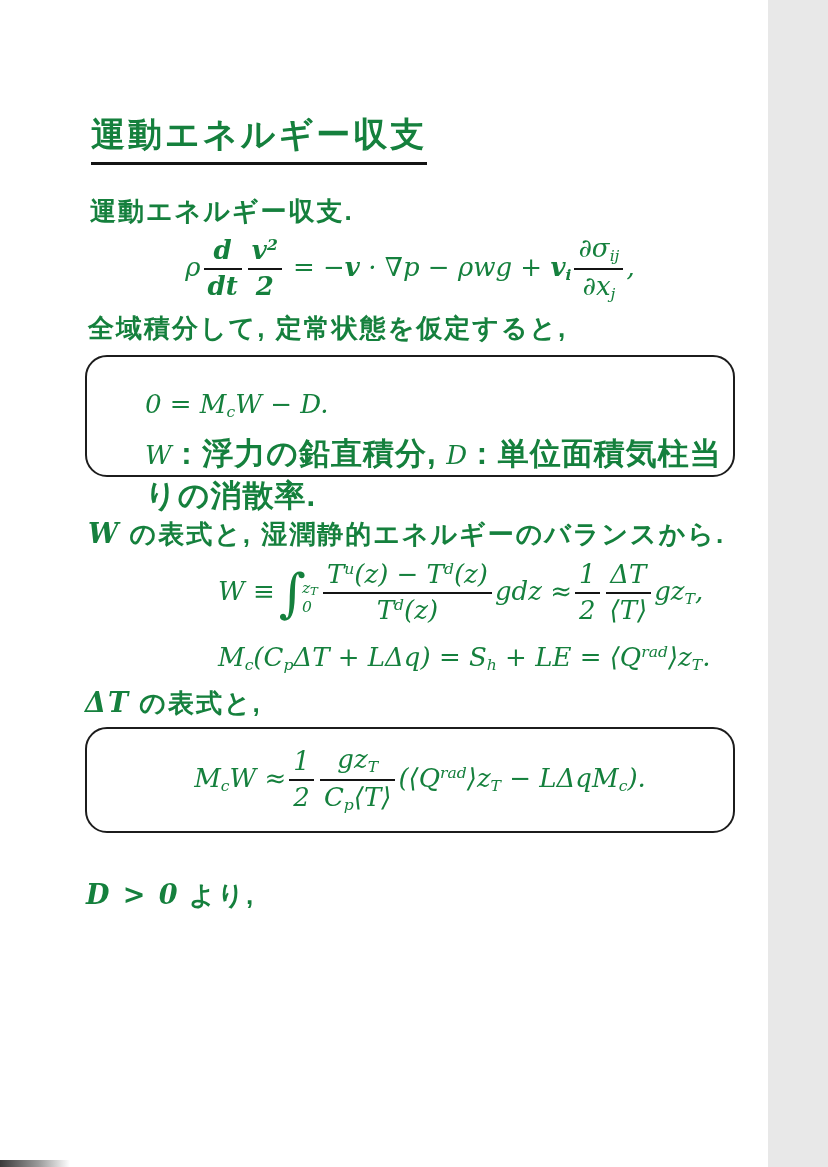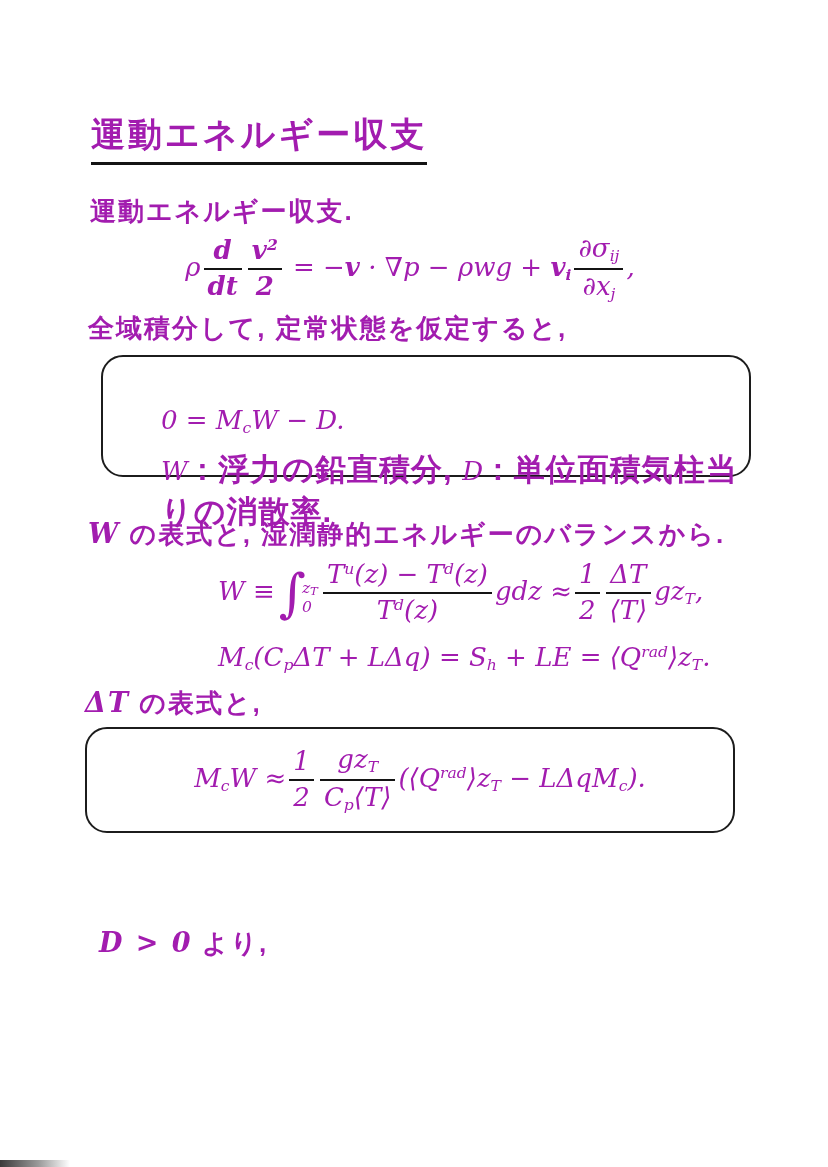--- a/index.html
+++ b/index.html
@@ -1,20 +1,20 @@
 <!DOCTYPE html>
 <html><head>
 <meta charset="utf-8">
 <style>
   html,body{margin:0;padding:0;background:#e8e8e8;}
   .page{
     position:relative;
-    width:828px;height:1167px;
+    width:768px;height:1167px;
     background:#ffffff;
-    color:#a21caf;
+    color:#15803d;
     font-family:"Liberation Sans",sans-serif;
     overflow:hidden;
   }
   
   .jp{
     font-weight:bold;
     font-size:26px;
     letter-spacing:2px;
     white-space:nowrap;
   }
@@ -48,30 +48,30 @@
     padding-bottom:4px;border-bottom:3px solid #141414;
   }
   .intro{left:90px;top:194px;}
   .eq-motion{left:85px;top:234px;width:650px;text-align:center;}
   .para-integrate{left:88px;top:311px;}
   .box{
     box-sizing:border-box;
     border:2.5px solid #1c1c1c;border-radius:22px;
     left:85px;width:650px;background:transparent;
   }
-  .box1{top:355px;height:122px;padding:48px 0 0 58px;margin-left:16px;}
+  .box1{top:355px;height:122px;padding:32px 0 0 58px;}
   .box1 .line1{margin-bottom:12px;}
   .box1 .jp-inline{font-weight:bold;font-size:31px;letter-spacing:1px;font-style:normal;font-family:"Liberation Sans",sans-serif;}
   .para-w{left:88px;top:517px;text-align:center;}
   .para-w .math,.para-dt .math,.para-d .math{font-size:27px;}
   .eq-w{left:218px;top:560px;}
   .eq-energy{left:218px;top:642px;}
   .para-dt{left:85px;top:686px;}
   .box2{top:727px;height:106px;display:flex;align-items:center;justify-content:center;padding-left:20px;}
-  .para-d{left:99px;top:878px;margin-top:48px;}
+  .para-d{left:86px;top:878px;}
   .eq-mc{left:85px;top:918px;width:650px;text-align:center;padding-left:48px;box-sizing:border-box;}
   .scan-artifact{
     position:absolute;left:0;bottom:0;width:70px;height:7px;
     background:linear-gradient(90deg,#3a3a3a,#9a9a9a 55%,rgba(255,255,255,0));
   }
 </style>
 </head>
 <body>
 
 <div class="page">

